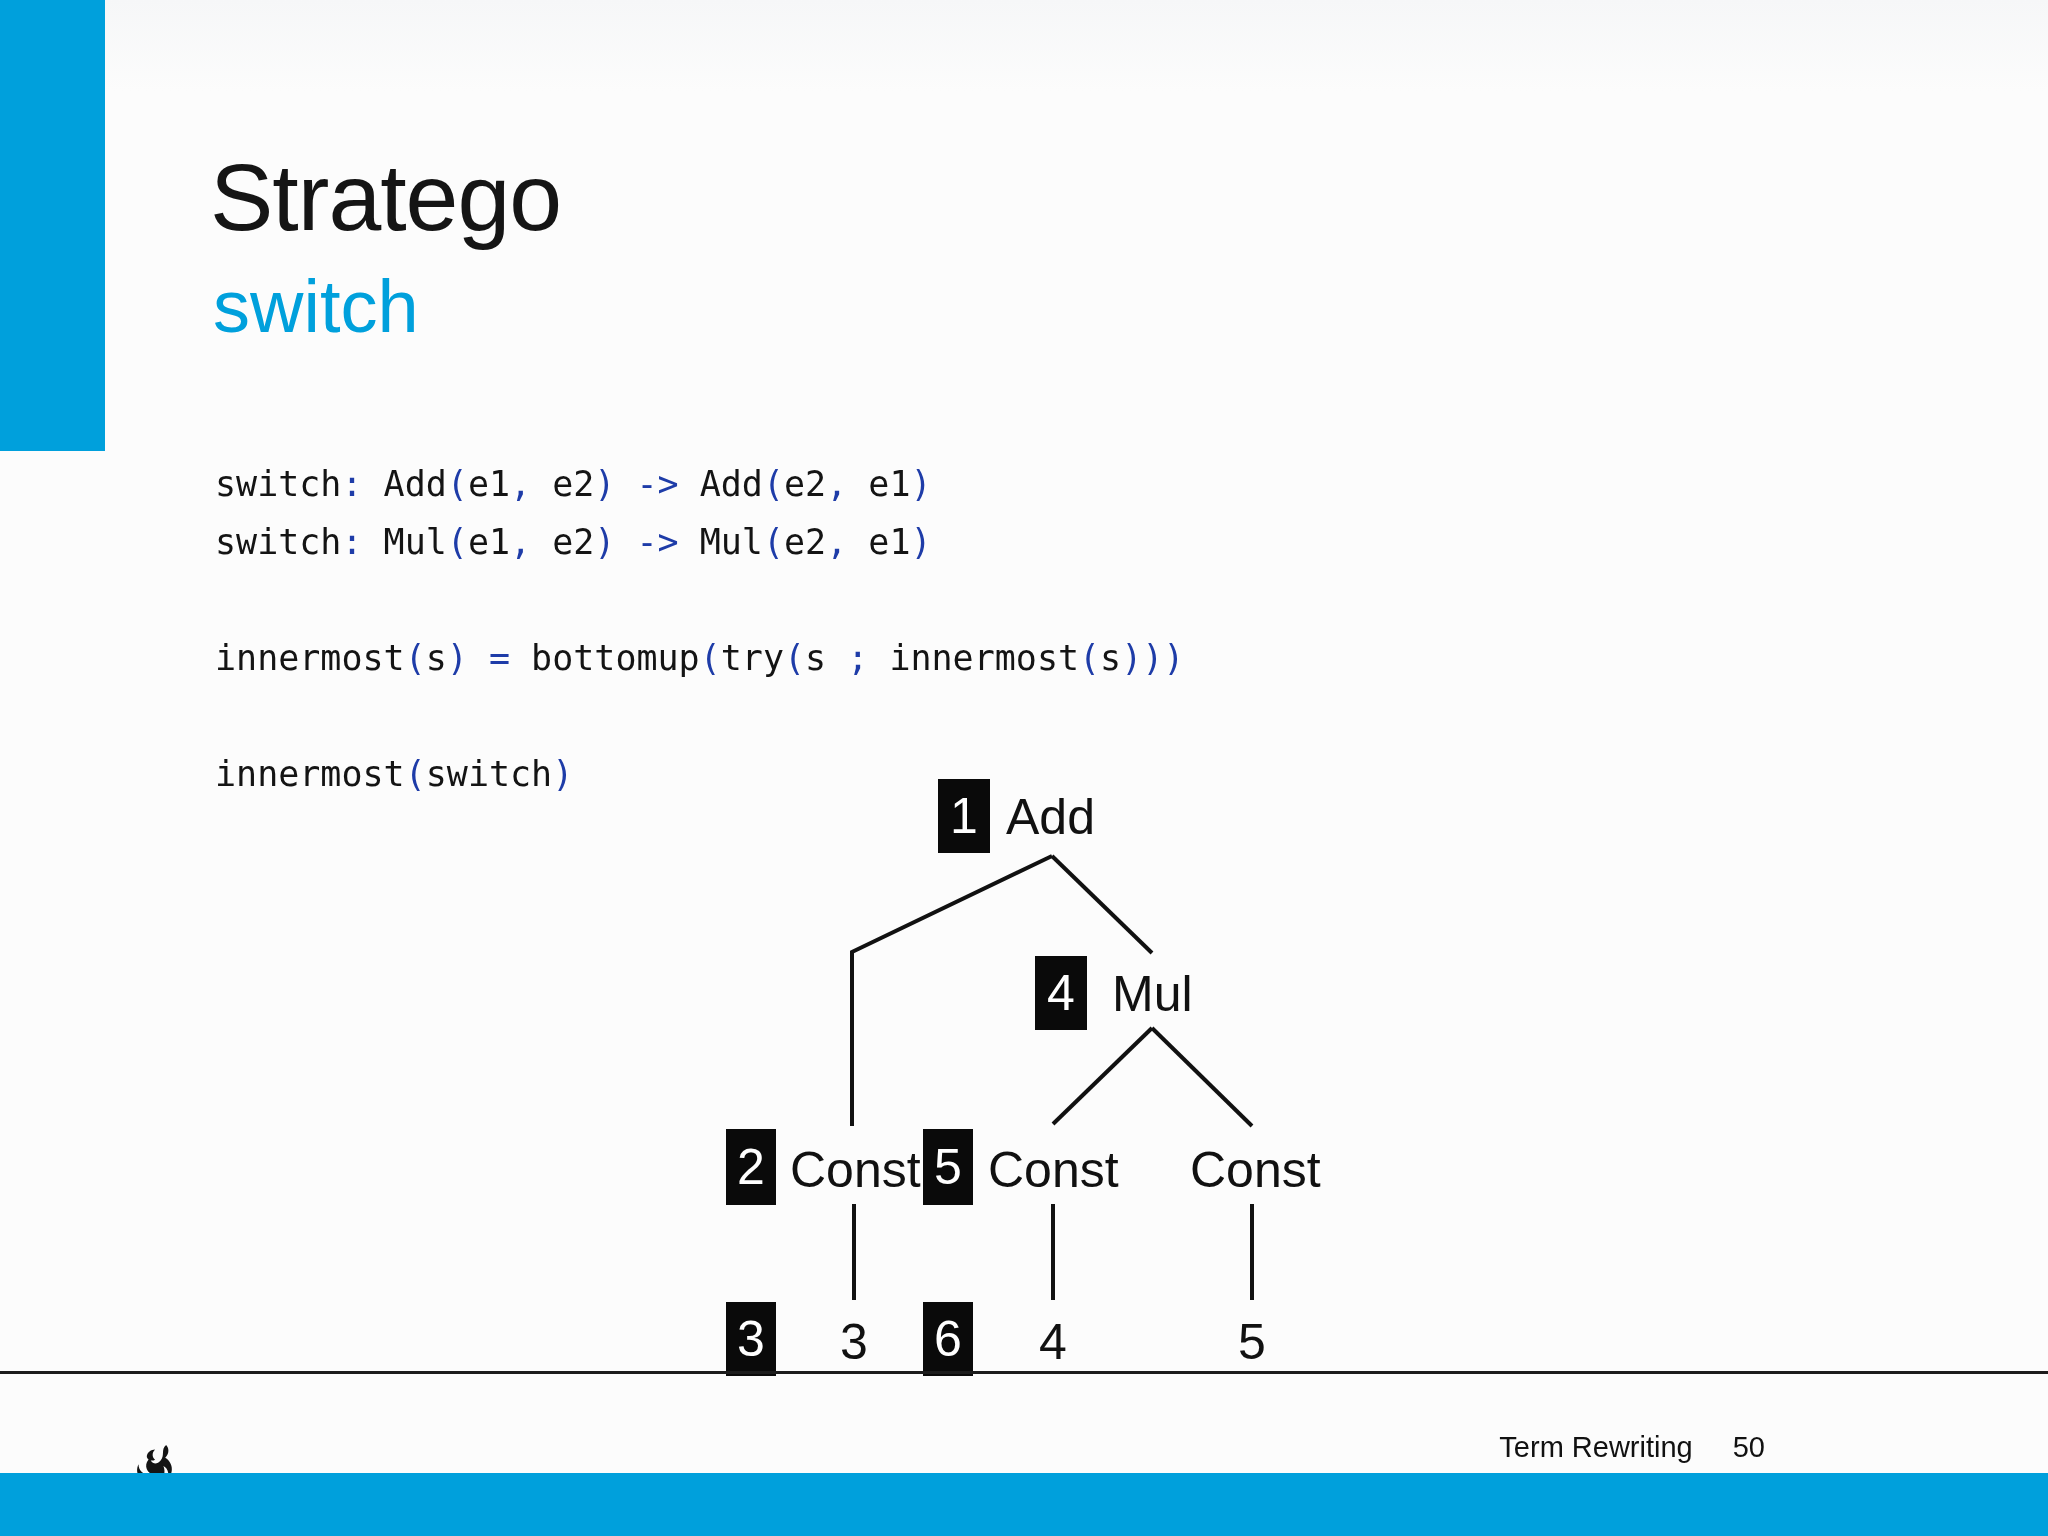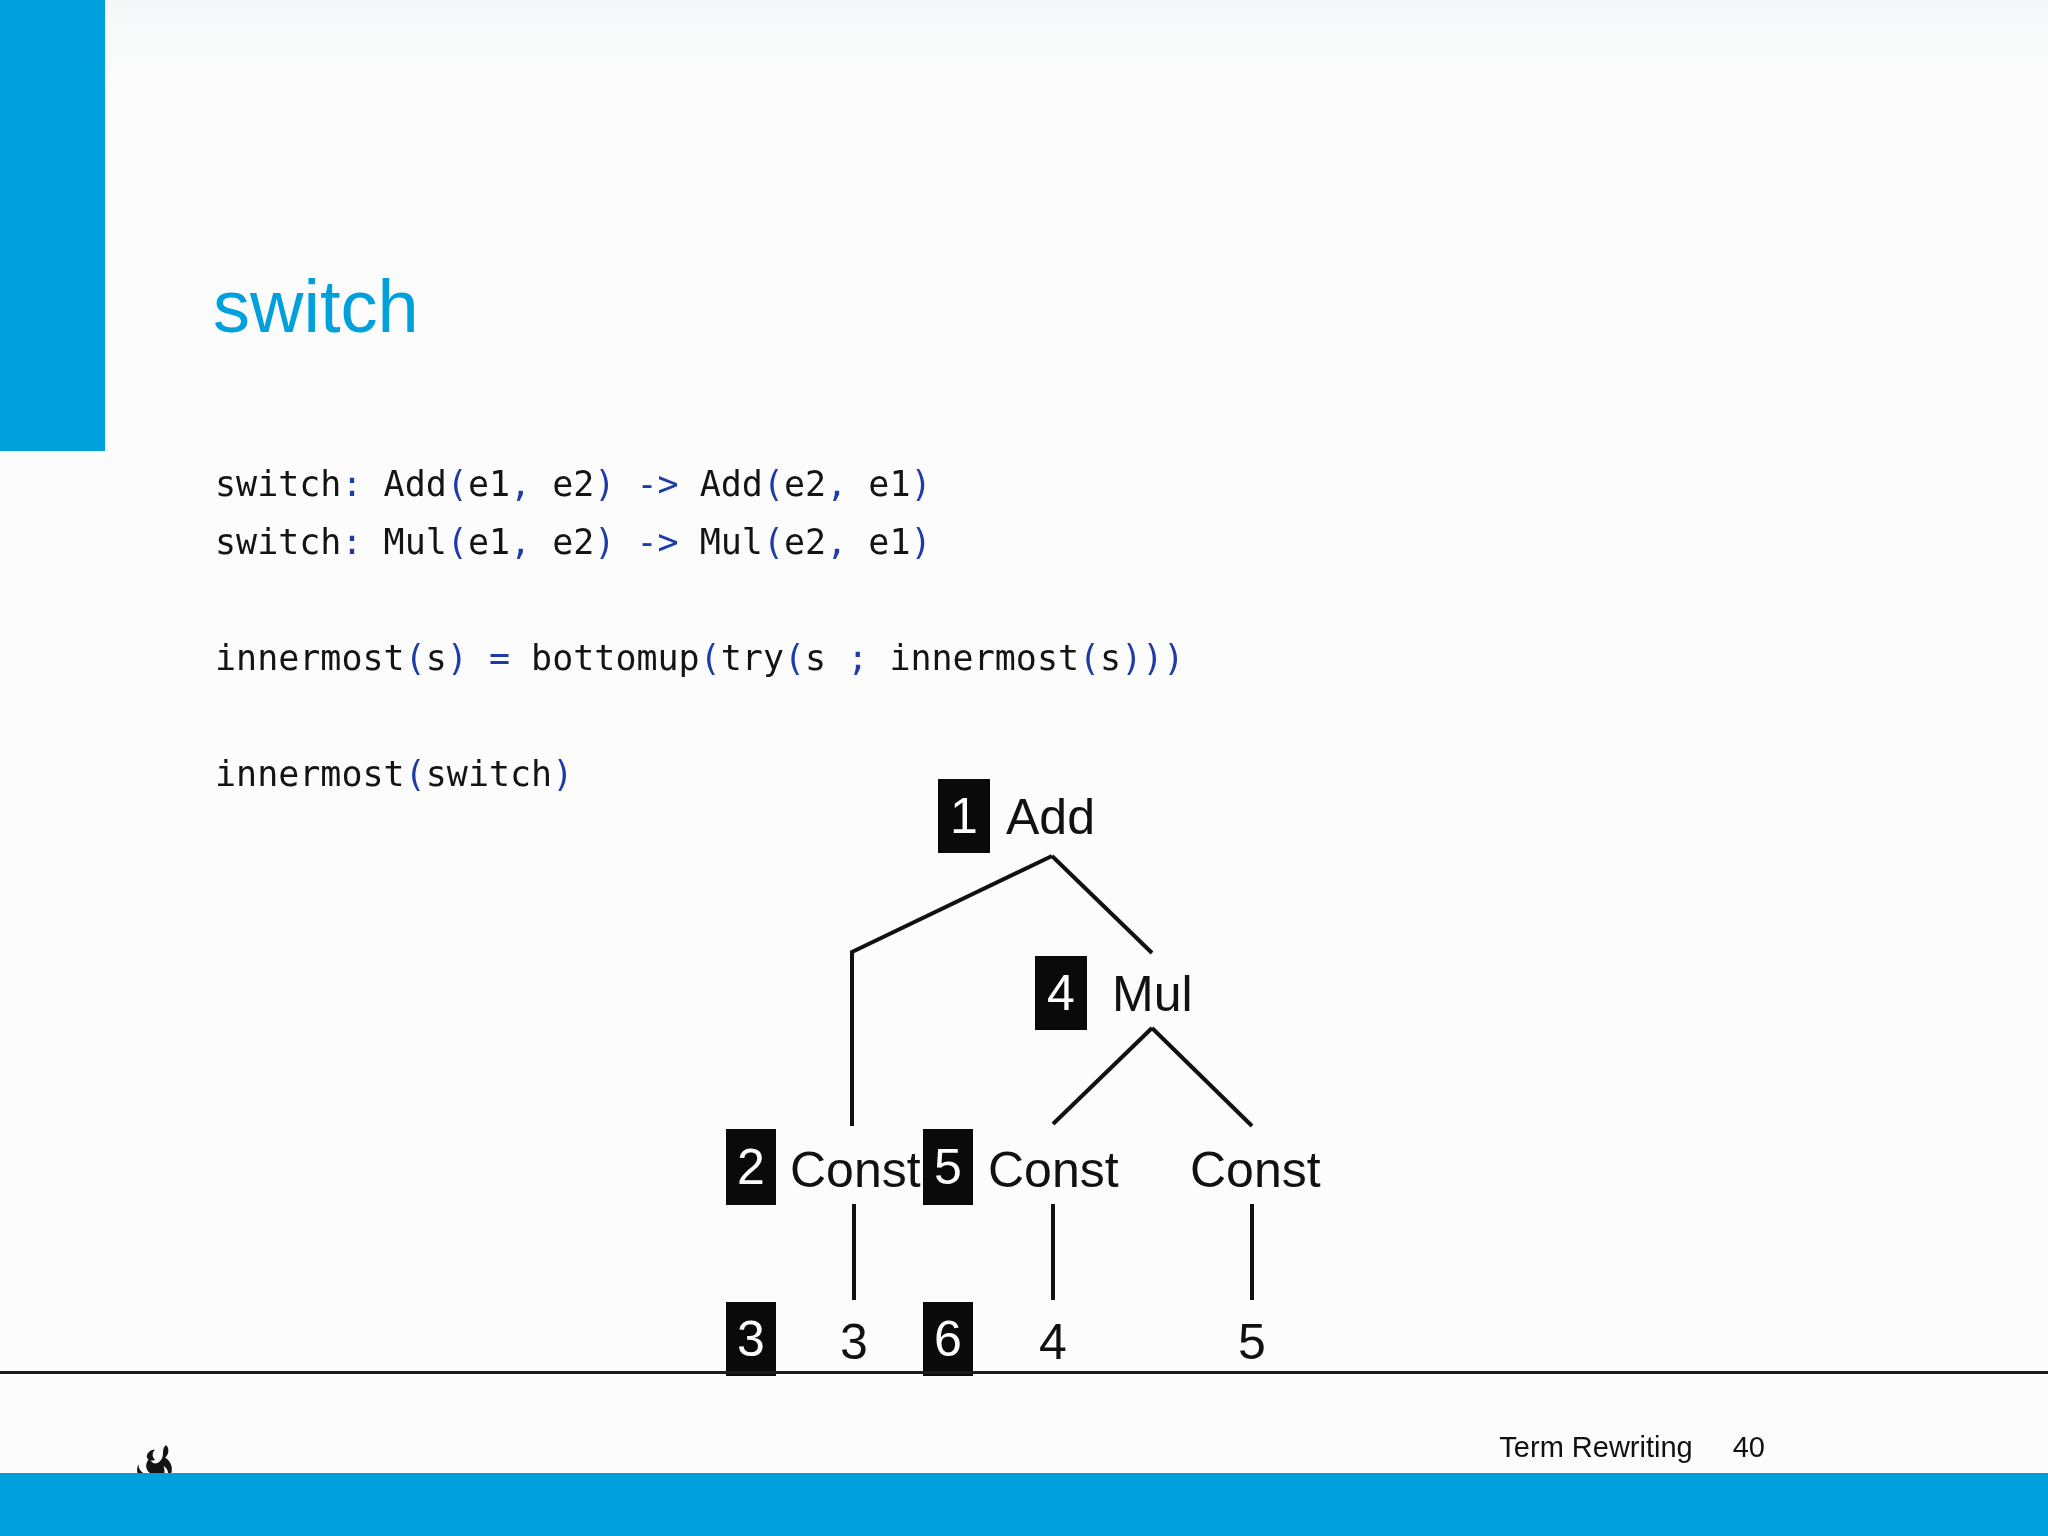--- a/index.html
+++ b/index.html
@@ -61,20 +61,21 @@
     display:flex;gap:40px;font-size:29px;color:#111;
   }
 </style>
 </head>
 <body>
 
 <div class="slide">
 
   <div class="accent-bar-left"></div>
 
+  <div class="title">Stratego</div>
   <div class="subtitle">switch</div>
 
   <div class="code" id="code"><div class="code-line"><span class="tok-b">switch</span><span class="tok-p">:</span><span class="tok-b"> Add</span><span class="tok-p">(</span><span class="tok-b">e1</span><span class="tok-p">,</span><span class="tok-b"> e2</span><span class="tok-p">)</span><span class="tok-b"> </span><span class="tok-p">-&gt;</span><span class="tok-b"> Add</span><span class="tok-p">(</span><span class="tok-b">e2</span><span class="tok-p">,</span><span class="tok-b"> e1</span><span class="tok-p">)</span></div><div class="code-line"><span class="tok-b">switch</span><span class="tok-p">:</span><span class="tok-b"> Mul</span><span class="tok-p">(</span><span class="tok-b">e1</span><span class="tok-p">,</span><span class="tok-b"> e2</span><span class="tok-p">)</span><span class="tok-b"> </span><span class="tok-p">-&gt;</span><span class="tok-b"> Mul</span><span class="tok-p">(</span><span class="tok-b">e2</span><span class="tok-p">,</span><span class="tok-b"> e1</span><span class="tok-p">)</span></div><div class="code-line">&nbsp;</div><div class="code-line"><span class="tok-b">innermost</span><span class="tok-p">(</span><span class="tok-b">s</span><span class="tok-p">)</span><span class="tok-b"> </span><span class="tok-p">=</span><span class="tok-b"> bottomup</span><span class="tok-p">(</span><span class="tok-b">try</span><span class="tok-p">(</span><span class="tok-b">s </span><span class="tok-p">;</span><span class="tok-b"> innermost</span><span class="tok-p">(</span><span class="tok-b">s</span><span class="tok-p">)))</span></div><div class="code-line">&nbsp;</div><div class="code-line"><span class="tok-b">innermost</span><span class="tok-p">(</span><span class="tok-b">switch</span><span class="tok-p">)</span></div></div>
 
   <div class="tree" id="tree">
     <svg id="edges" width="2048" height="1536" viewBox="0 0 2048 1536">
         <polyline points="1052,856 852,952 852,1126"></polyline>
         <polyline points="1052,856 1152,953"></polyline>
         <polyline points="1152,1028 1053,1124"></polyline>
         <polyline points="1152,1028 1252,1126"></polyline>
@@ -105,17 +106,17 @@
       <path fill="#141414" d="M36 1 C30 6 35 12 30 18 C26 23 19 22 19 15 C12 20 13 30 21 33
         C13 35 6 30 6 22 C1 32 9 43 20 43 C31 43 37 33 33 24 C39 27 40 35 36 40
         C44 34 45 21 35 15 C40 10 39 4 36 1 Z"></path>
       <path fill="#141414" d="M24 6 C20 10 21 15 24 17 C21 19 16 18 15 14 C15 9 20 6 24 6 Z"></path>
     </svg>
     <div class="logo-text"><span class="t">T</span><span class="u">U</span><span class="rest">Delft</span></div>
   </div>
 
   <div class="footer-meta">
     <span>Term Rewriting</span>
-    <span>40</span>
+    <span>50</span>
   </div>
 
   <div class="accent-bar-bottom"></div>
 </div>
 
 </body></html>

